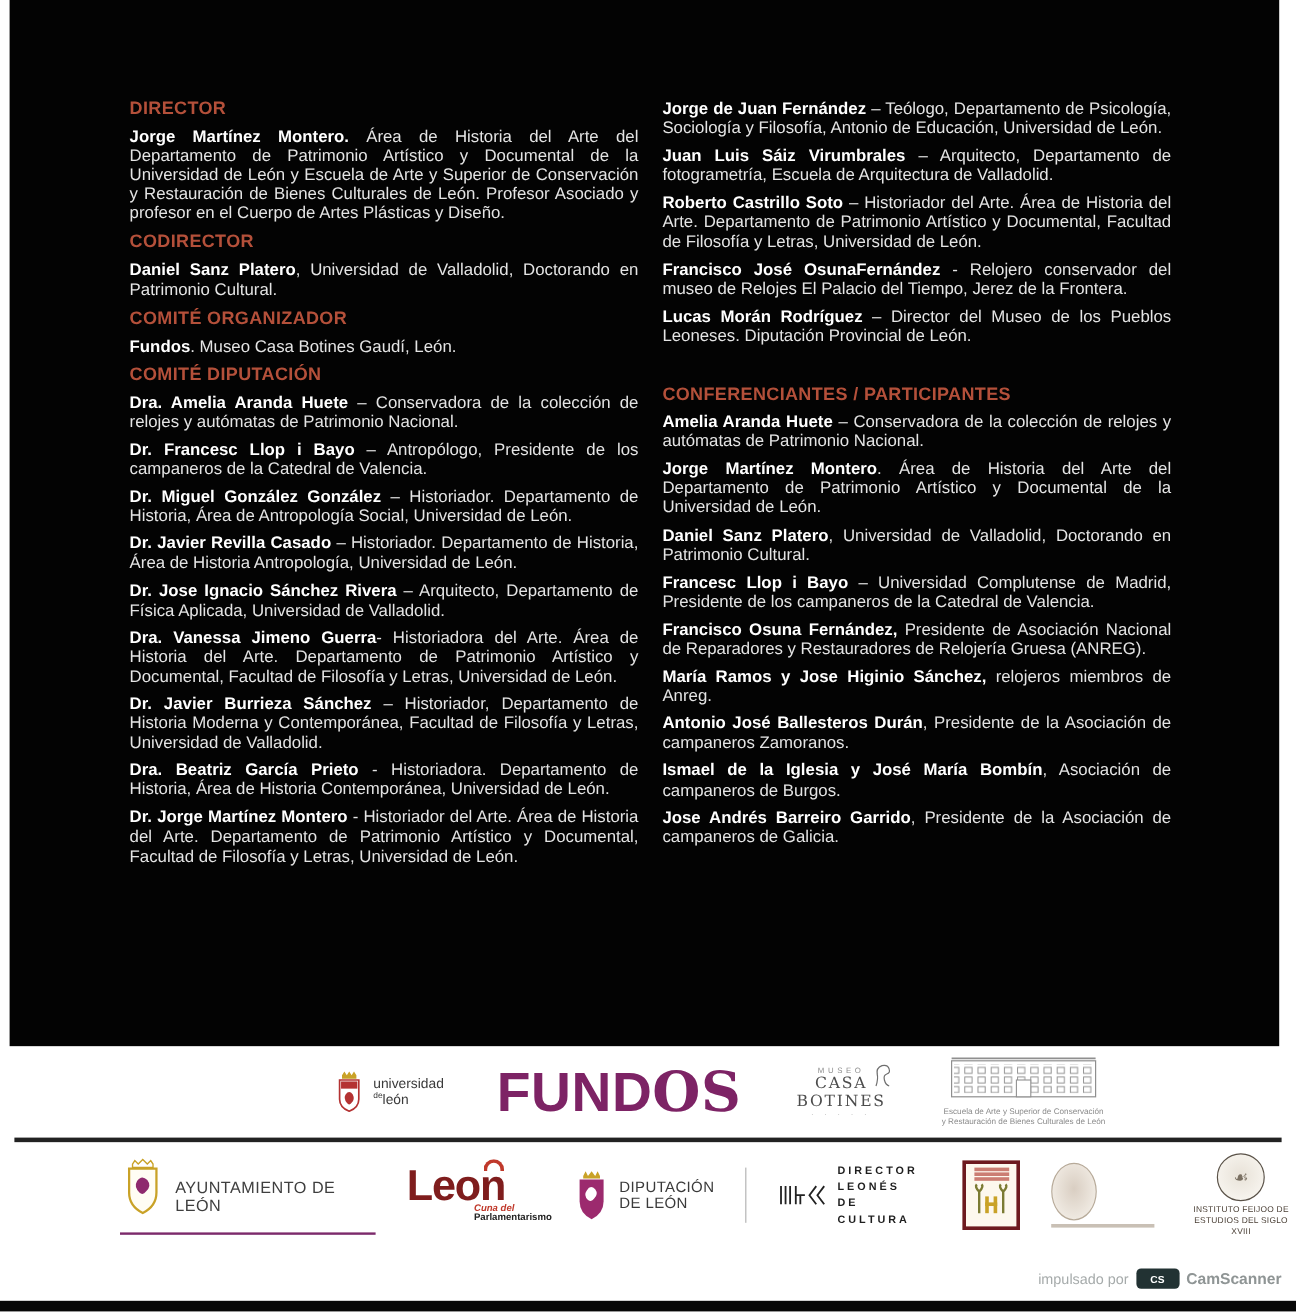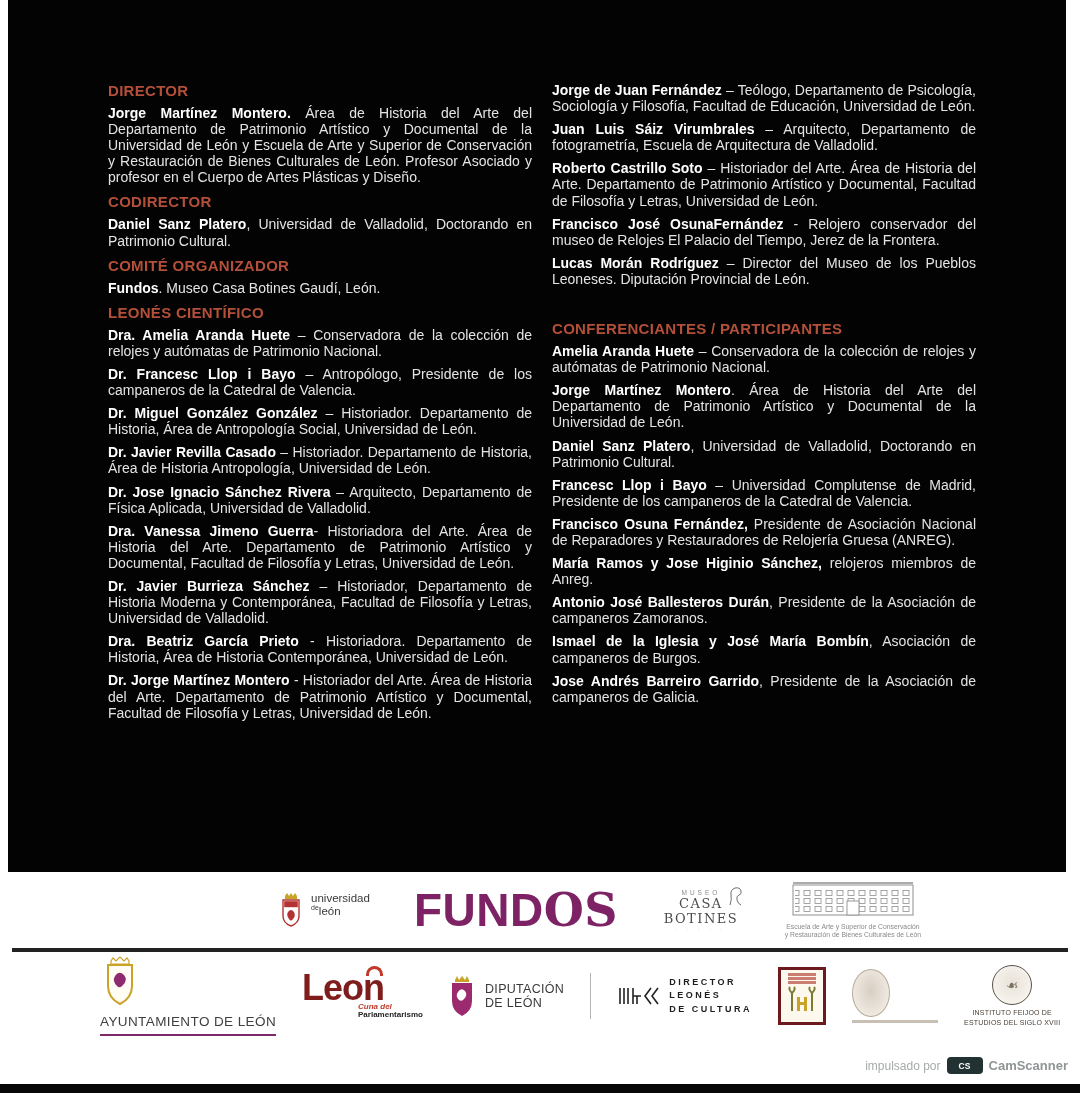--- a/index.html
+++ b/index.html
@@ -24,42 +24,42 @@
     text-align:justify; margin:0 0 7px;
   }
   .entry strong { color:#ffffff; font-weight:700; }
   .gap { height:18px; }
 
   
   .band1 {
     position:absolute; top:872px; left:0; right:0; height:76px; background:#fff;
     display:flex; align-items:center; justify-content:center; gap:44px; padding-left:120px;
   }
-  .unileon { display:flex; gap:7px; }
+  .unileon { display:flex; align-items:center; gap:7px; }
   .unileon-text { font-size:11.5px; color:#3a3a3a; line-height:1.05; }
   .unileon-text sup { font-size:7px; }
   .fundos { font-size:46px; font-weight:800; color:var(--fundos,#7d2365); letter-spacing:.5px; line-height:1; }
   .fundos .serif { font-family:"DejaVu Serif", serif; font-weight:700; }
   .botines { text-align:center; color:#5c5c5c; position:relative; width:78px; }
   .botines .museo { font-size:6.5px; letter-spacing:3px; color:#8d8d8d; }
   .botines .casa, .botines .botines-w { font-family:"DejaVu Serif", serif; font-size:13px; letter-spacing:1.5px; color:#4c4c4c; }
   .botines .dots { font-size:5px; letter-spacing:4px; color:#9a9a9a; }
   .botines svg { position:absolute; right:-4px; top:-4px; }
   .escuela { width:138px; text-align:center; }
   .escuela .cap { font-size:6.8px; color:#8a8a8a; line-height:1.25; }
 
   
   .band-divider { position:absolute; top:948px; left:12px; right:12px; height:4px; background:#222; }
 
   
   .band2 {
     position:absolute; top:952px; left:0; right:0; height:88px; background:#fff;
     display:flex; align-items:center; gap:26px; padding-left:100px;
   }
-  .ayto { display:flex; align-items:flex-start; gap:8px; border-bottom:2px solid var(--ayto-underline,#7c2a6b); padding-bottom:3px;flex-direction:column; }
+  .ayto { display:flex; align-items:flex-end; gap:8px; border-bottom:2px solid var(--ayto-underline,#7c2a6b); padding-bottom:13px; }
   .ayto-label { font-size:13.5px; color:#3f3f3f; letter-spacing:.4px; padding-bottom:2px; }
   .leon-cuna { position:relative; width:118px; height:52px; }
   .leon-word { font-size:36px; font-weight:700; color:#7f1d1d; letter-spacing:-1px; line-height:1; }
   .leon-arc { position:absolute; left:64px; top:-4px; width:17px; height:10px;
     border:3.5px solid var(--leon-red,#c0392b); border-bottom:none; border-radius:17px 17px 0 0; }
   .leon-sub { position:absolute; left:56px; top:33px; line-height:1.05; }
   .leon-sub .s1 { font-size:8px; font-weight:700; color:var(--leon-red,#c0392b);font-style:italic; }
   .leon-sub .s2 { font-size:8px; font-weight:700; color:#222; }
   .dipu { display:flex; align-items:center; gap:7px; }
   .dipu-text { font-size:12.5px; color:#3a3a3a; line-height:1.15; letter-spacing:.3px; }
@@ -93,33 +93,33 @@
 <div class="page">
 
   <div class="black-panel">
     <div class="col">
         <div class="sec-header">DIRECTOR</div>
         <p class="entry"><strong>Jorge Martínez Montero.</strong><span> Área de Historia del Arte del Departamento de Patrimonio Artístico y Documental de la Universidad de León y Escuela de Arte y Superior de Conservación y Restauración de Bienes Culturales de León. Profesor Asociado y profesor en el Cuerpo de Artes Plásticas y Diseño.</span></p>
         <div class="sec-header">CODIRECTOR</div>
         <p class="entry"><strong>Daniel Sanz Platero</strong><span>, Universidad de Valladolid, Doctorando en Patrimonio Cultural.</span></p>
         <div class="sec-header">COMITÉ ORGANIZADOR</div>
         <p class="entry"><strong>Fundos</strong><span>. Museo Casa Botines Gaudí, León.</span></p>
-        <div class="sec-header">LEONÉS CIENTÍFICO</div>
+        <div class="sec-header">COMITÉ DIPUTACIÓN</div>
         <p class="entry"><strong>Dra. Amelia Aranda Huete</strong><span> – Conservadora de la colección de relojes y autómatas de Patrimonio Nacional.</span></p>
         <p class="entry"><strong>Dr. Francesc Llop i Bayo</strong><span> – Antropólogo, Presidente de los campaneros de la Catedral de Valencia.</span></p>
         <p class="entry"><strong>Dr. Miguel González González</strong><span> – Historiador. Departamento de Historia, Área de Antropología Social, Universidad de León.</span></p>
         <p class="entry"><strong>Dr. Javier Revilla Casado</strong><span> – Historiador. Departamento de Historia, Área de Historia Antropología, Universidad de León.</span></p>
         <p class="entry"><strong>Dr. Jose Ignacio Sánchez Rivera</strong><span> – Arquitecto, Departamento de Física Aplicada, Universidad de Valladolid.</span></p>
         <p class="entry"><strong>Dra. Vanessa Jimeno Guerra</strong><span>- Historiadora del Arte. Área de Historia del Arte. Departamento de Patrimonio Artístico y Documental, Facultad de Filosofía y Letras, Universidad de León.</span></p>
         <p class="entry"><strong>Dr. Javier Burrieza Sánchez</strong><span> – Historiador, Departamento de Historia Moderna y Contemporánea, Facultad de Filosofía y Letras, Universidad de Valladolid.</span></p>
         <p class="entry"><strong>Dra. Beatriz García Prieto</strong><span> - Historiadora. Departamento de Historia, Área de Historia Contemporánea, Universidad de León.</span></p>
         <p class="entry"><strong>Dr. Jorge Martínez Montero</strong><span> - Historiador del Arte. Área de Historia del Arte. Departamento de Patrimonio Artístico y Documental, Facultad de Filosofía y Letras, Universidad de León.</span></p>
       </div>
     <div class="col">
-        <p class="entry"><strong>Jorge de Juan Fernández</strong><span> – Teólogo, Departamento de Psicología, Sociología y Filosofía, Facultad de Educación, Universidad de León.</span></p>
+        <p class="entry"><strong>Jorge de Juan Fernández</strong><span> – Teólogo, Departamento de Psicología, Sociología y Filosofía, Antonio de Educación, Universidad de León.</span></p>
         <p class="entry"><strong>Juan Luis Sáiz Virumbrales</strong><span> – Arquitecto, Departamento de fotogrametría, Escuela de Arquitectura de Valladolid.</span></p>
         <p class="entry"><strong>Roberto Castrillo Soto</strong><span> – Historiador del Arte. Área de Historia del Arte. Departamento de Patrimonio Artístico y Documental, Facultad de Filosofía y Letras, Universidad de León.</span></p>
         <p class="entry"><strong>Francisco José OsunaFernández</strong><span> - Relojero conservador del museo de Relojes El Palacio del Tiempo, Jerez de la Frontera.</span></p>
         <p class="entry"><strong>Lucas Morán Rodríguez</strong><span> – Director del Museo de los Pueblos Leoneses. Diputación Provincial de León.</span></p>
         <div class="gap"></div>
         <div class="sec-header">CONFERENCIANTES / PARTICIPANTES</div>
         <p class="entry"><strong>Amelia Aranda Huete</strong><span> – Conservadora de la colección de relojes y autómatas de Patrimonio Nacional.</span></p>
         <p class="entry"><strong>Jorge Martínez Montero</strong><span>. Área de Historia del Arte del Departamento de Patrimonio Artístico y Documental de la Universidad de León.</span></p>
         <p class="entry"><strong>Daniel Sanz Platero</strong><span>, Universidad de Valladolid, Doctorando en Patrimonio Cultural.</span></p>
         <p class="entry"><strong>Francesc Llop i Bayo</strong><span> – Universidad Complutense de Madrid, Presidente de los campaneros de la Catedral de Valencia.</span></p>

